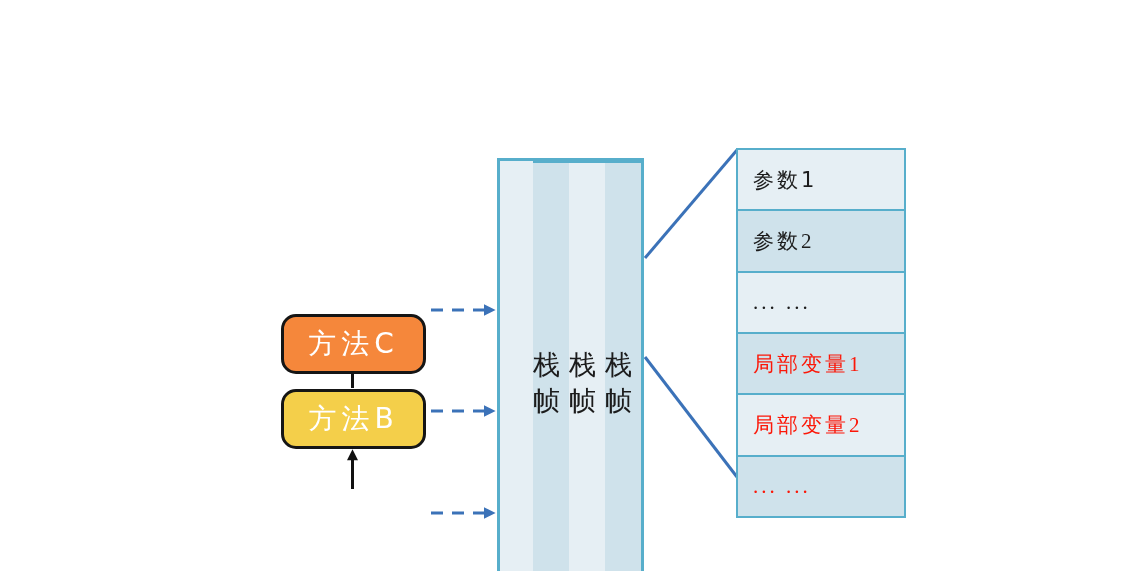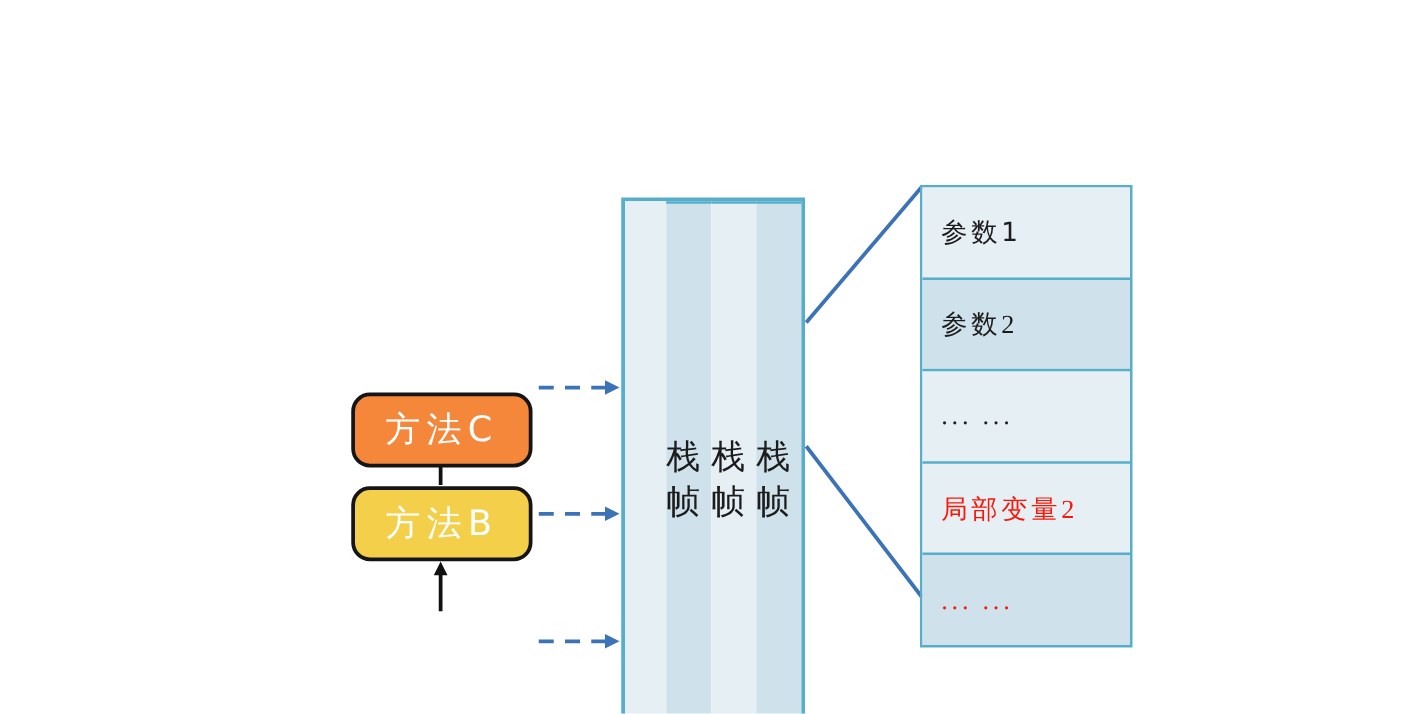--- a/index.html
+++ b/index.html
@@ -110,20 +110,23 @@
   <div class="frame-table">
     <div class="frame-row light">
       <span>参数1</span>
     </div>
     <div class="frame-row dark">
       <span>参数2</span>
     </div>
     <div class="frame-row light">
       <span>... ...</span>
     </div>
+    <div class="frame-row dark red">
+      <span>局部变量1</span>
+    </div>
     <div class="frame-row light red">
       <span>局部变量2</span>
     </div>
     <div class="frame-row dark red">
       <span>... ...</span>
     </div>
   </div>
 
 </div>
 

